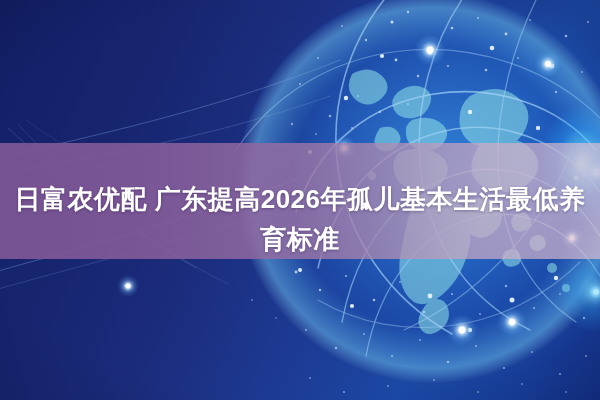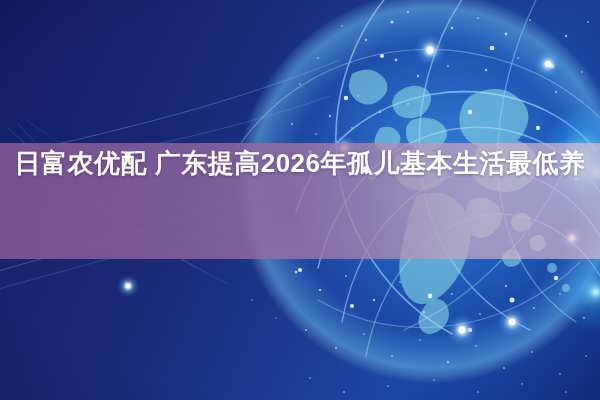--- a/index.html
+++ b/index.html
@@ -87,21 +87,21 @@
     background: linear-gradient(90deg,
       rgba(126,86,150,0.92) 0%,
       rgba(131,90,153,0.90) 22%,
       rgba(143,103,160,0.86) 42%,
       rgba(170,135,175,0.78) 62%,
       rgba(205,170,195,0.72) 80%,
       rgba(222,190,210,0.68) 100%);
     display: flex;
     flex-direction: column;
     align-items: center;
-    justify-content: flex-start;
+    justify-content: flex-end;
   }
   #banner-line1, #banner-line2 {
     color: #ffffff;
     font-size: 26px;
     font-weight: bold;
     line-height: 40px;
     letter-spacing: 0.5px;
     white-space: nowrap;
     text-shadow: 0 1px 3px rgba(40,20,60,0.38);
   }
@@ -302,15 +302,16 @@
       <circle cx="276" cy="318" r="0.9" opacity=".35"></circle>
     </g>
   </svg>
 
   <div class="layer" id="bg-hotspot"></div>
   <div class="layer" id="bg-hotspot2"></div>
   <div class="layer" id="bg-vignette"></div>
 
   <div id="banner">
     <div id="banner-line1">日富农优配 广东提高2026年孤儿基本生活最低养</div>
+    <div id="banner-line2">育标准</div>
   </div>
 
 </div>
 
 </body></html>

